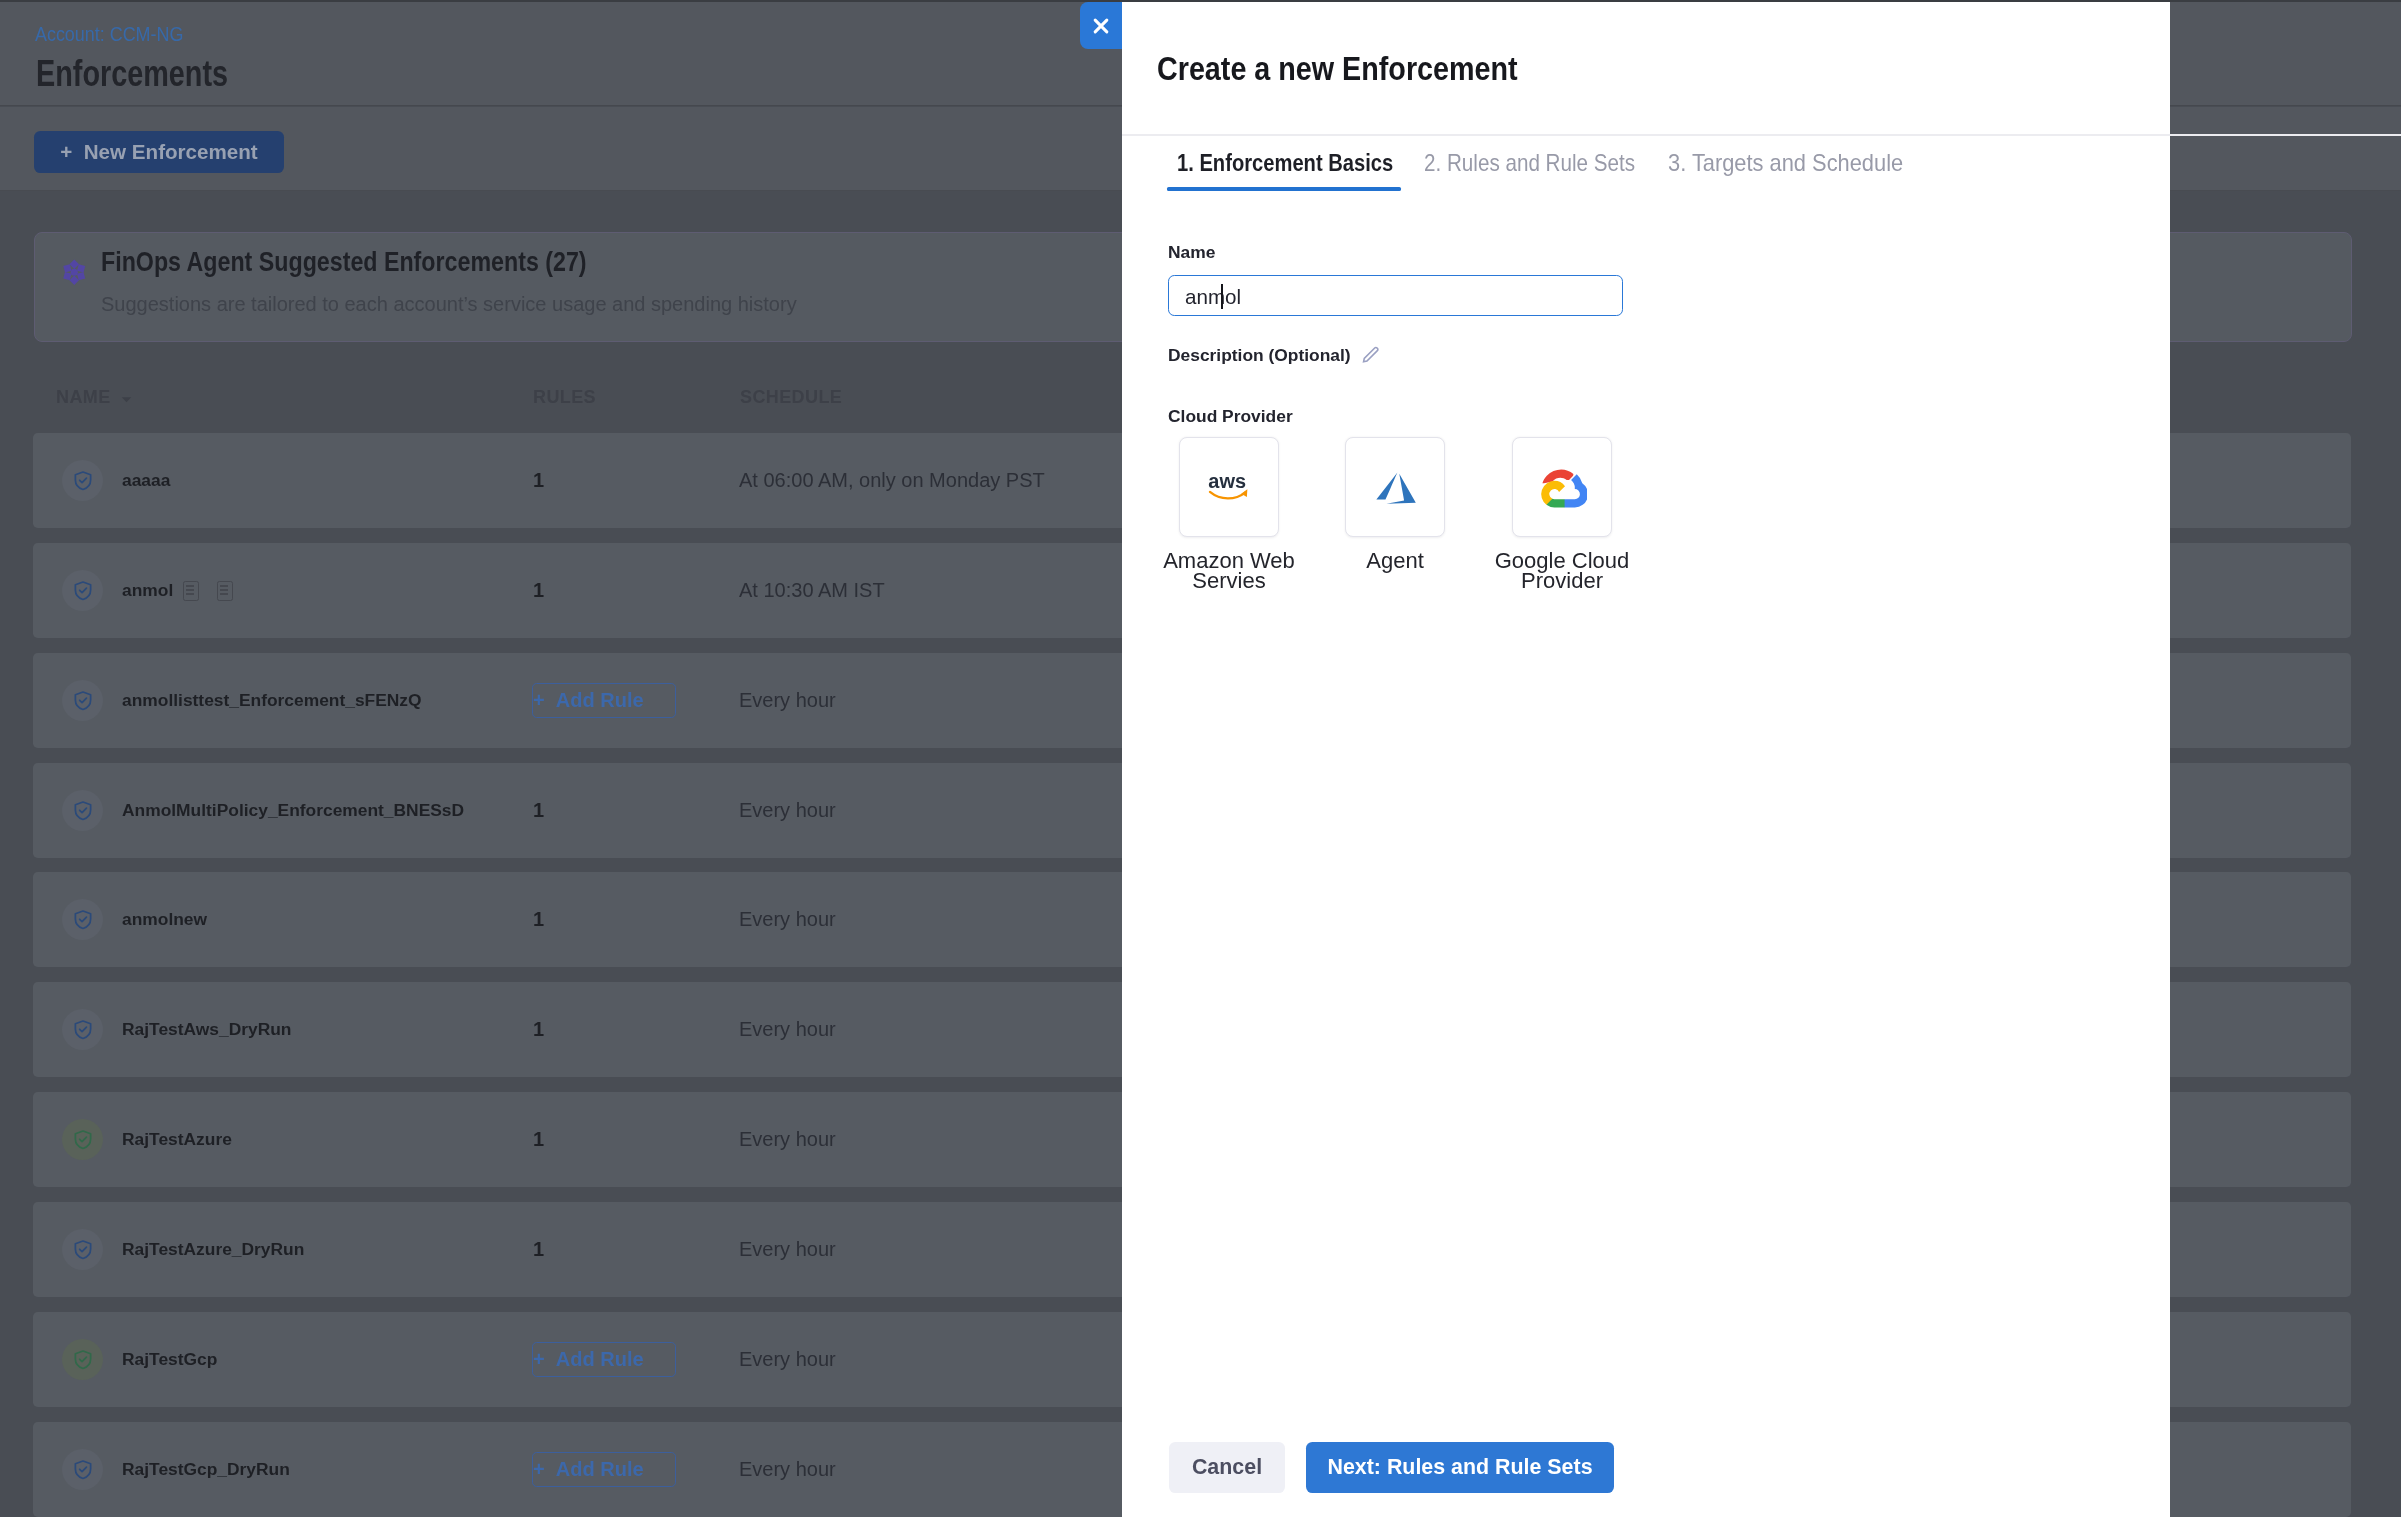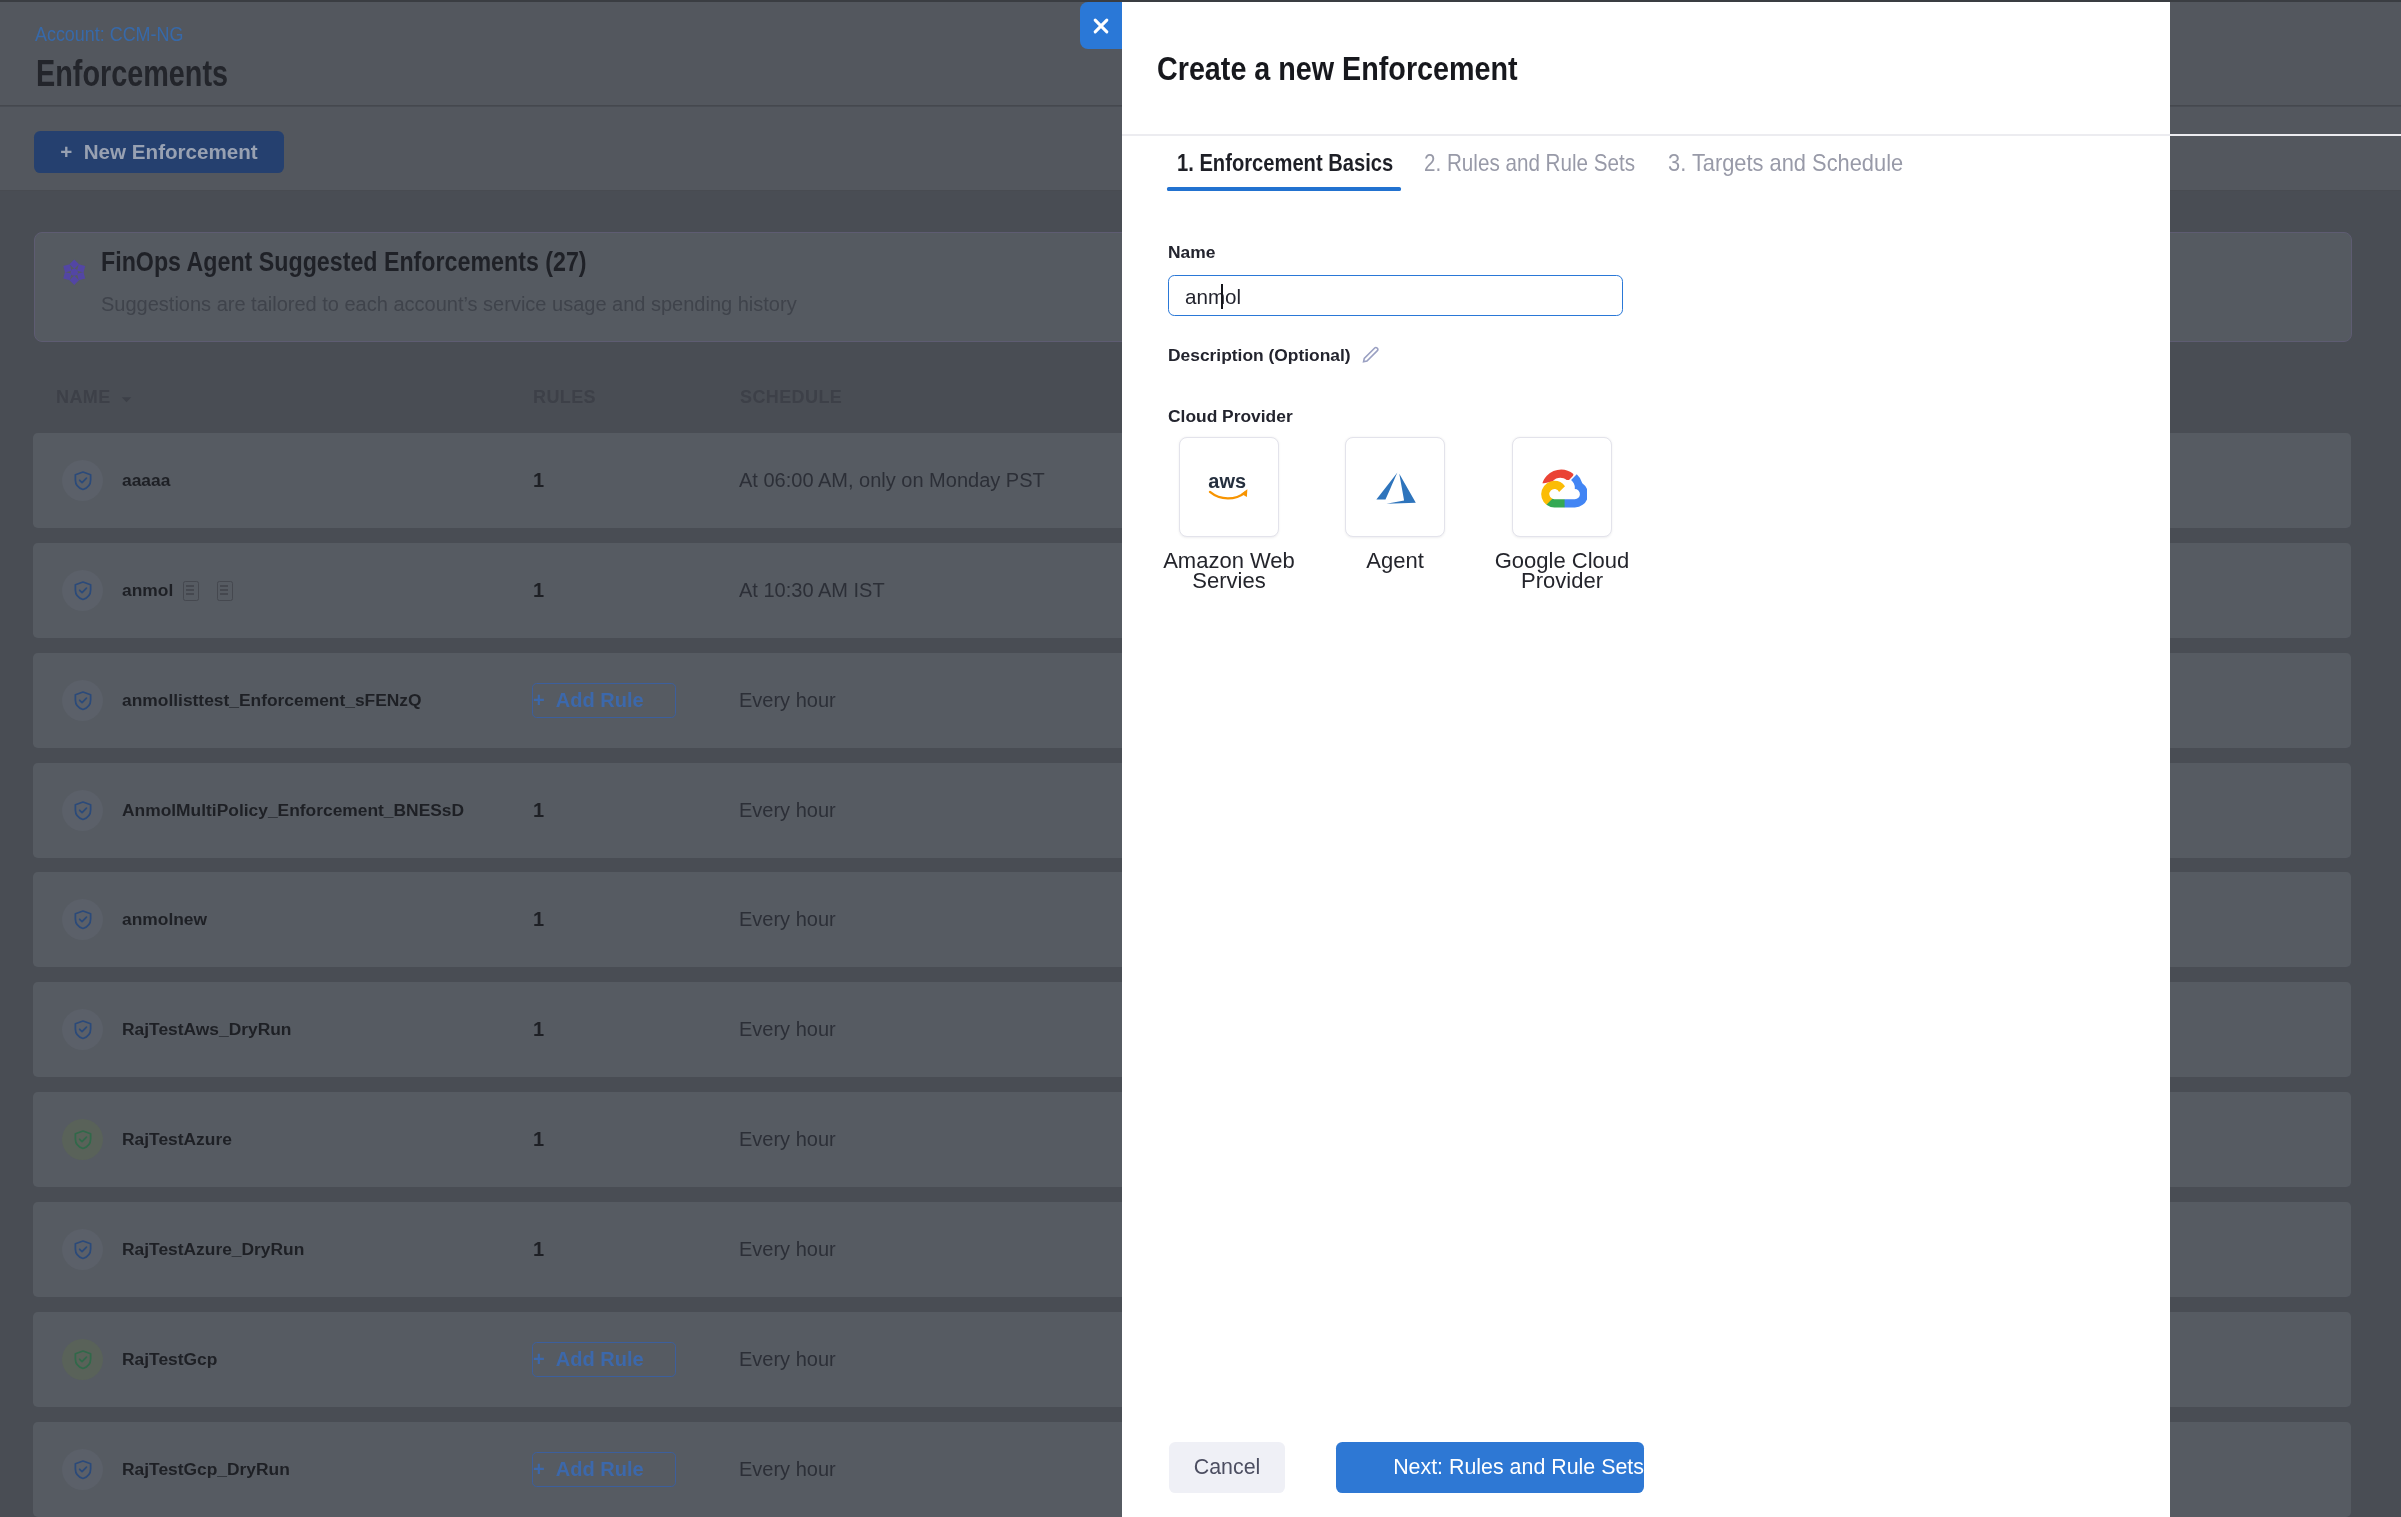--- a/index.html
+++ b/index.html
@@ -62,23 +62,23 @@
     border-radius:6.3px; background:#fff; }
   .input span { position:absolute; left:16px; top:8.7px; font-size:20.6px; color:#23242e; }
   .caret { position:absolute; left:52px; top:8px; width:1.6px; height:24.5px; background:#14151a; }
 
   .pcards { position:absolute; left:57px; top:437px; }
   .pcard { position:absolute; top:0; width:100px; height:100px; background:#fff; border:0.8px solid #e3e3eb;
     border-radius:8px; box-shadow:0 0.8px 2.4px rgba(20,20,40,0.07); }
   .plabel { position:absolute; font-size:22px; color:#24252c; text-align:center; line-height:20px; top:114px; }
 
   .cancel { position:absolute; left:47px; top:1442px; width:116px; height:51px; background:#eff0f6;
-    border-radius:6.3px; color:#4c4e61; font-size:21.4px; font-weight:normal; text-align:center; line-height:51px; }
+    border-radius:6.3px; color:#4c4e61; font-size:21.4px; font-weight:bold; text-align:center; line-height:51px; }
   .nextbtn { position:absolute; left:184px; top:1442px; width:308px; height:51px; background:#2e78d4;
-    border-radius:6.3px; color:#fff; font-size:21.4px; font-weight:normal; text-align:right; line-height:51px;margin-left:30px; }
+    border-radius:6.3px; color:#fff; font-size:21.4px; font-weight:bold; text-align:center; line-height:51px; }
 </style>
 </head>
 <body>
 <div class="page">
 
   <div class="pheader">
     <div class="crumb">Account: CCM-NG</div>
     <div class="ptitle">Enforcements</div>
   </div>
   <div class="toolbar">

